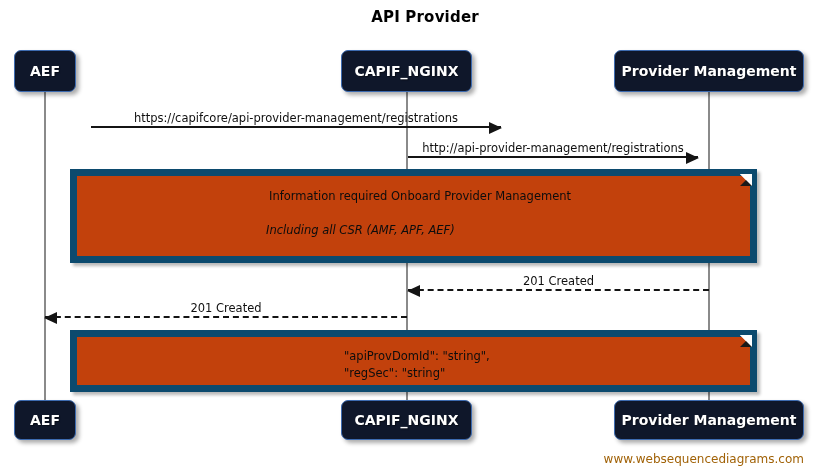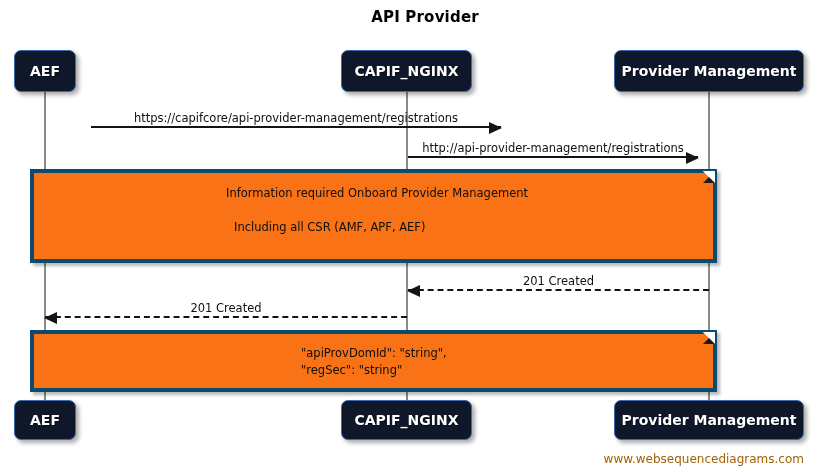--- a/index.html
+++ b/index.html
@@ -104,24 +104,25 @@
   }
   .arrowhead.left {
     left: -1px;
     border-right: 13px solid #141414;
   }
 
   
   .note {
     position: absolute;
     box-sizing: border-box;
-    background: #f97316;
-    border: 4px solid #0c4a6e;
+    background: #c2410c;
+    border: 7px solid #0c4a6e;
     z-index: 4;
     box-shadow: 3px 3px 3px rgba(0,0,0,0.28);
+    margin-left: 40px;
   }
   .note-fold {
     position: absolute;
     top: -2px;
     right: -2px;
     width: 0;
     height: 0;
     border-left: 12px solid transparent;
     border-top: 12px solid #ffffff;
   }
@@ -191,21 +192,21 @@
   <div class="message" style="left:408px; top:134px; width:290px;">
     <div class="msg-label">http://api-provider-management/registrations</div>
     <div class="msg-line"></div>
     <div class="arrowhead right"></div>
   </div>
 
   <div class="note" style="left:30px; top:169px; width:687px; height:94px;">
     <div class="note-fold"></div>
     <div class="note-fold-inner"></div>
     <div class="note-text" style="left:192px; top:14px;">Information required Onboard Provider Management</div>
-    <div class="note-text" style="left:200px; top:48px;">Including all CSR (AMF, APF, AEF)</div>
+    <div class="note-text" style="left:189px; top:48px;font-style:italic;">Including all CSR (AMF, APF, AEF)</div>
   </div>
 
   <div class="message" style="left:408px; top:267px; width:301px;">
     <div class="msg-label">201 Created</div>
     <div class="msg-line dashed"></div>
     <div class="arrowhead left"></div>
   </div>
 
   <div class="message" style="left:45px; top:294px; width:362px;">
     <div class="msg-label">201 Created</div>

